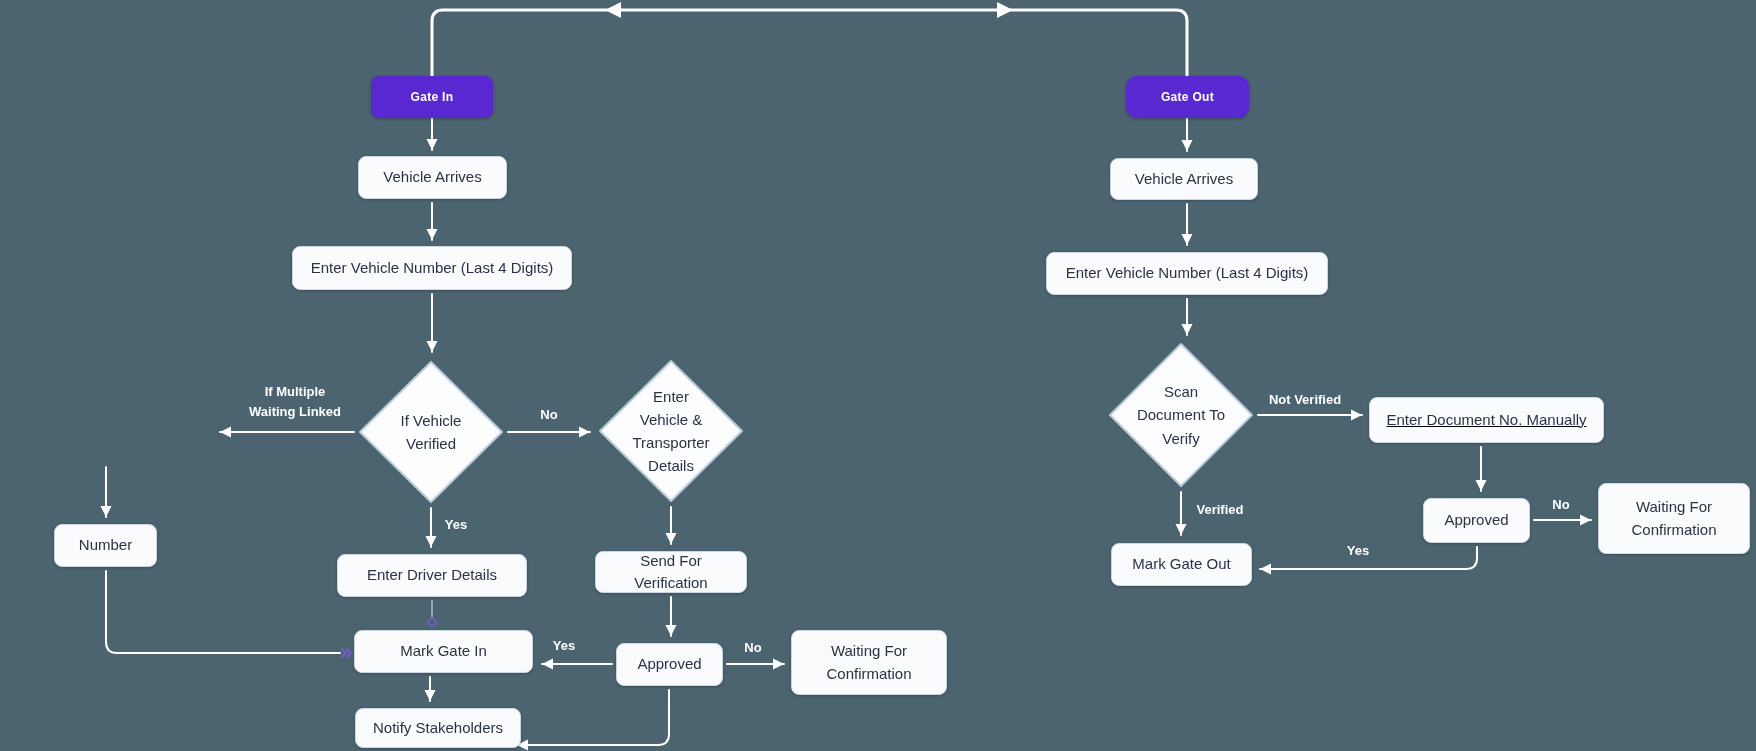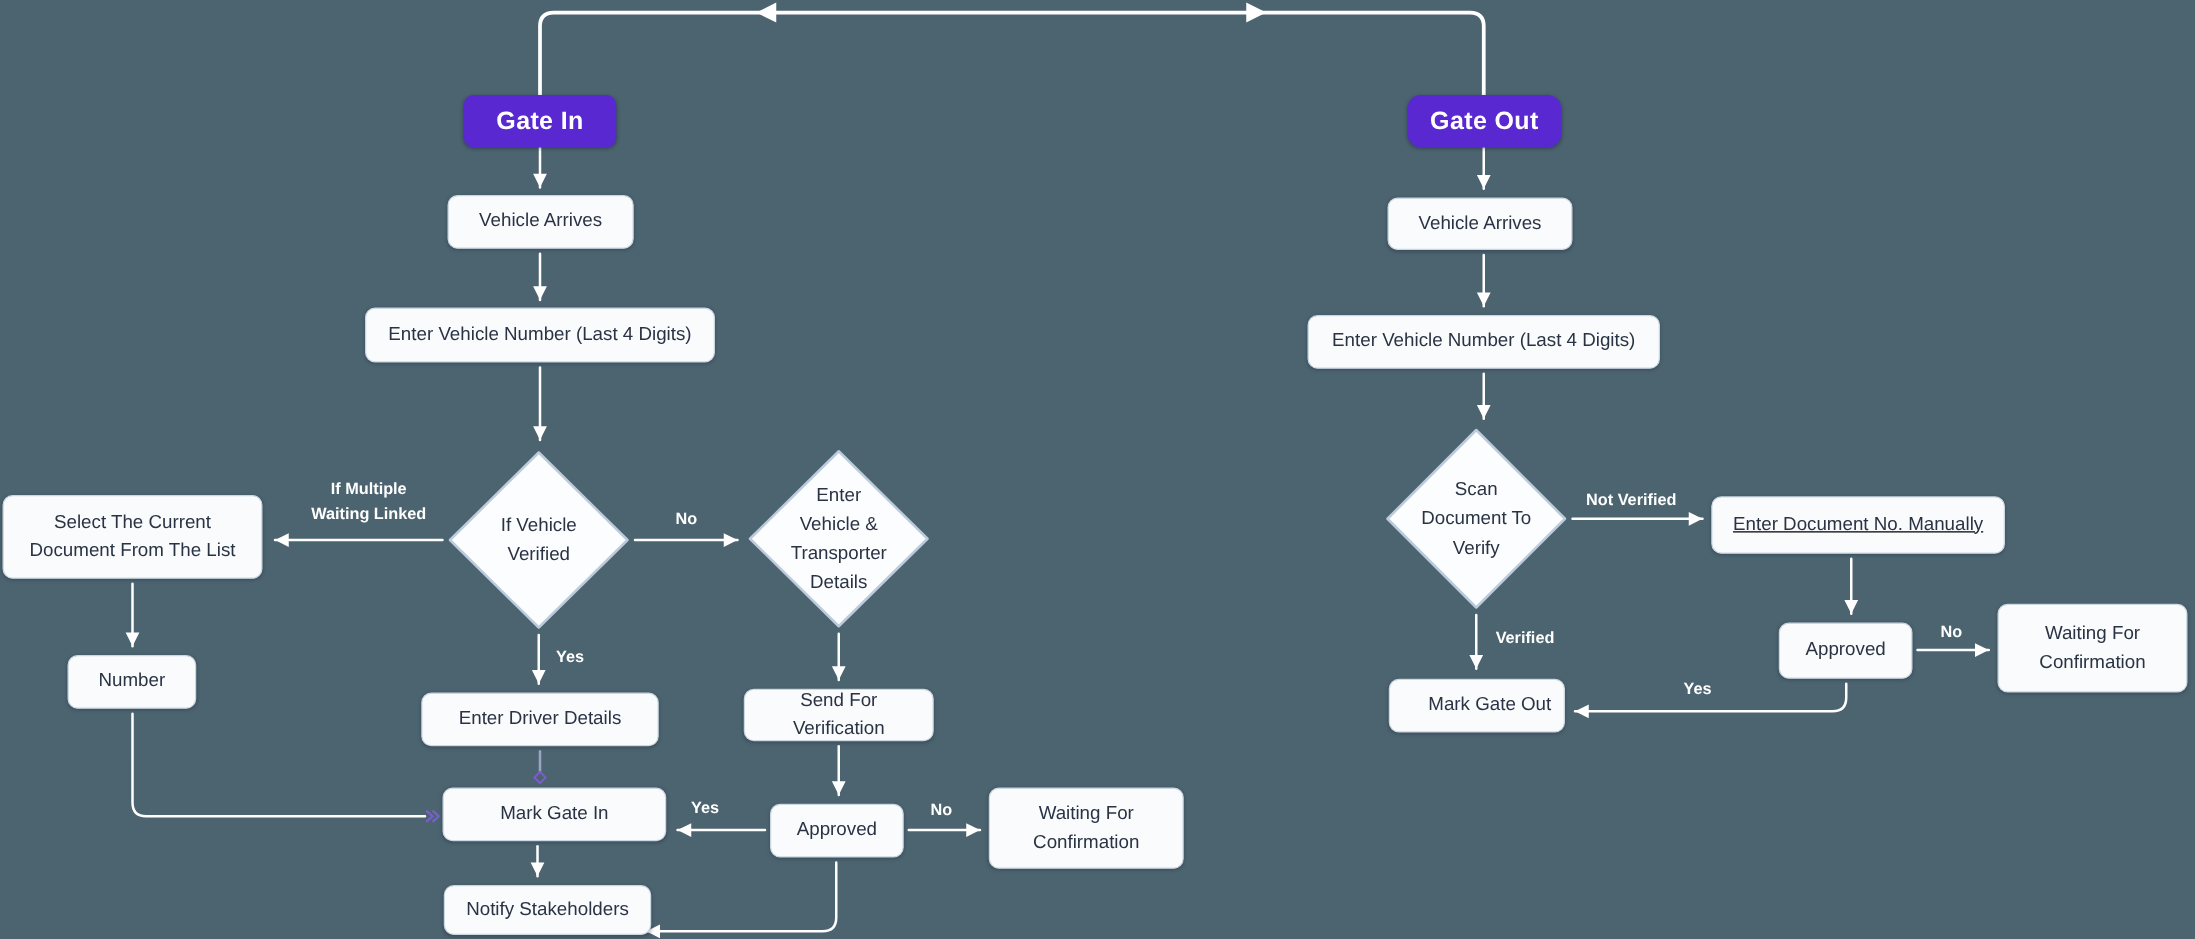--- a/index.html
+++ b/index.html
@@ -3,21 +3,21 @@
 <meta charset="utf-8">
 <style>
   html,body{margin:0;padding:0;}
   body{background:#4c6470;font-family:"Liberation Sans", sans-serif;}
   .canvas{position:relative;overflow:hidden;}
   .edge-layer{position:absolute;left:0;top:0;}
   .node{position:absolute;display:flex;align-items:center;justify-content:center;box-sizing:border-box;}
   .node.box{background:var(--node-bg);border:1px solid var(--node-border);border-radius:8px;
     box-shadow:0 1px 3px rgba(10,20,35,.28);}
   .node.header{background:var(--purple);border-radius:8px;box-shadow:0 1px 3px rgba(10,20,35,.35);}
-  .node.header .blabel{color:#ffffff;font-weight:700;font-size:20px;letter-spacing:.3px;text-align:center;}
+  .node.header .blabel{color:#ffffff;font-weight:700;font-size:12px;letter-spacing:.3px;text-align:center;}
   .blabel{white-space:pre-line;text-align:center;color:var(--node-text);font-size:15px;line-height:1.5;padding:2px 10px;}
   .node.diamond{background:transparent;border:none;}
   .node.diamond svg{position:absolute;left:0;top:0;}
   .node.diamond polygon{fill:#fcfdff;stroke:var(--diamond-border);stroke-width:2;stroke-linejoin:round;}
   .dlabel{position:relative;z-index:1;white-space:pre-line;text-align:center;color:var(--node-text);
     font-size:15px;line-height:1.55;}
   .edge-label{position:absolute;transform:translate(-50%,-50%);color:#ffffff;font-weight:600;
     font-size:13px;line-height:1.5;text-align:center;white-space:pre-line;}
 </style>
 </head>
@@ -94,24 +94,20 @@
     <div class="node box" style="left: 292px; top: 246px; width: 280px; height: 44px;">
       <span class="blabel">Enter Vehicle Number (Last 4 Digits)</span>
     </div>
     <div class="node diamond" style="left: 358px; top: 360px; width: 146px; height: 144px;">
       <svg width="146" height="144" viewBox="0 0 146 144">
         <polygon points="73,2 144,72 73,142 2,72"></polygon>
       </svg>
       <span class="dlabel">If Vehicle
 Verified</span>
     </div>
-    <div class="node box" style="left: 2px; top: 396px; width: 208px; height: 67px;">
-      <span class="blabel">Select The Current
-Document From The List</span>
-    </div>
     <div class="node box" style="left: 54px; top: 524px; width: 103px; height: 43px;">
       <span class="blabel">Number</span>
     </div>
     <div class="node diamond" style="left: 598px; top: 359px; width: 146px; height: 144px;">
       <svg width="146" height="144" viewBox="0 0 146 144">
         <polygon points="73,2 144,72 73,142 2,72"></polygon>
       </svg>
       <span class="dlabel">Enter
 Vehicle &amp;
 Transporter
@@ -156,16 +152,16 @@
     <div class="node box" style="left: 1369px; top: 397px; width: 235px; height: 46px; text-decoration: underline;">
       <span class="blabel">Enter Document No. Manually</span>
     </div>
     <div class="node box" style="left: 1423px; top: 498px; width: 107px; height: 45px;">
       <span class="blabel">Approved</span>
     </div>
     <div class="node box" style="left: 1598px; top: 483px; width: 152px; height: 71px;">
       <span class="blabel">Waiting For
 Confirmation</span>
     </div>
-    <div class="node box" style="left: 1111px; top: 543px; width: 141px; height: 43px; justify-content: flex-end;">
+    <div class="node box" style="left: 1111px; top: 543px; width: 141px; height: 43px;">
       <span class="blabel">Mark Gate Out</span>
     </div>
   </div>
 
 </body></html>

